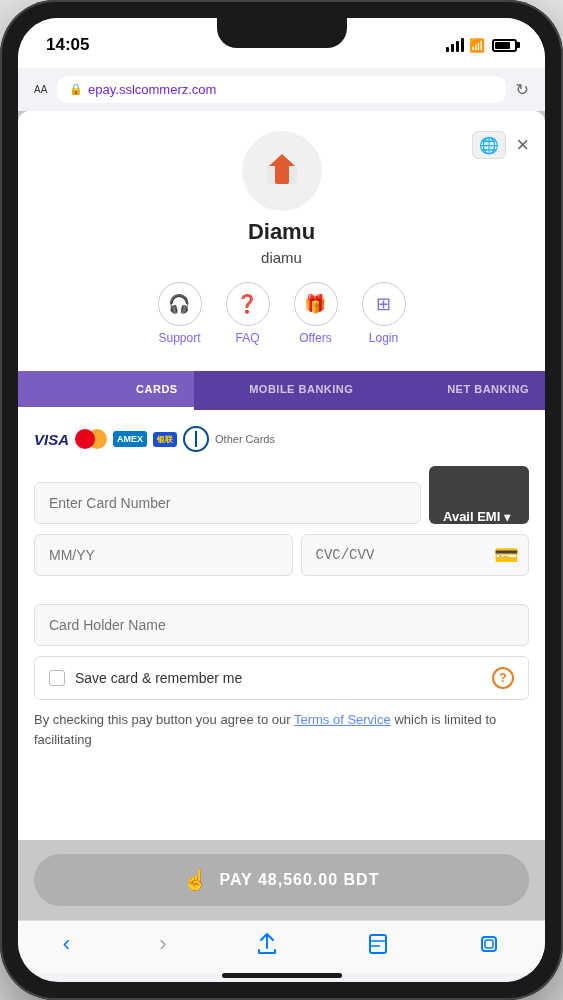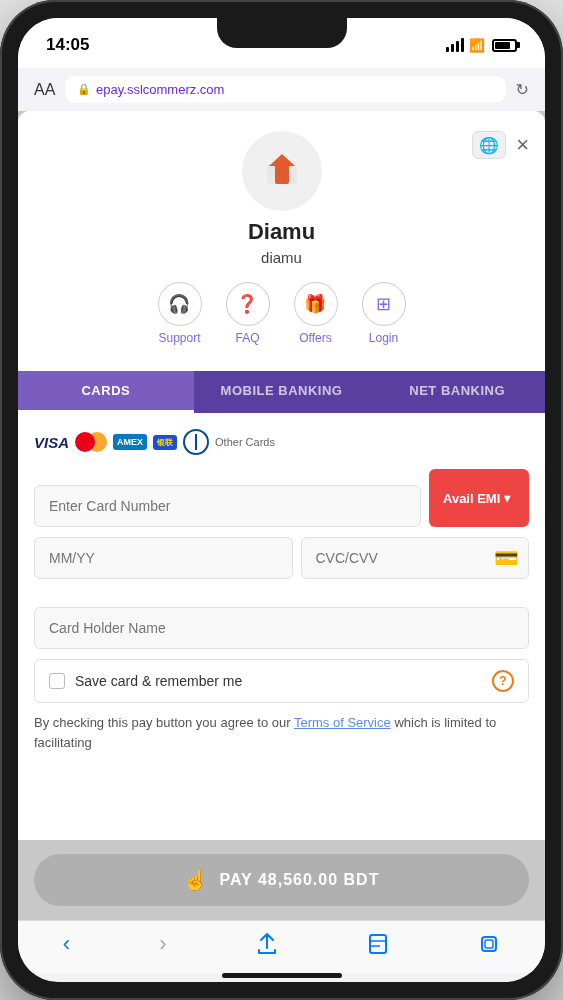--- a/index.html
+++ b/index.html
@@ -113,21 +113,21 @@
     }
     
     .browser-bar {
       background: #f2f2f7;
       padding: 8px 16px;
       display: flex;
       align-items: center;
       gap: 10px;
     }
     .aa-text {
-      font-size: 16px;
+      font-size: 10px;
       color: #333;
       font-weight: 500;
     }
     .url-bar {
       flex: 1;
       background: #fff;
       border-radius: 10px;
       padding: 6px 12px;
       display: flex;
       align-items: center;
@@ -252,23 +252,23 @@
       font-size: 12px;
       color: #7b68ee;
     }
     
     .tabs {
       display: flex;
       background: #5b3fa0;
     }
     .tab {
       flex: 1;
-      text-align: center;
+      text-align: right;
       padding: 12px 16px;
-      font-size: 13px;
+      font-size: 11px;
       font-weight: 600;
       color: rgba(255,255,255,0.7);
       cursor: pointer;
       letter-spacing: 0.5px;
     }
     .tab.active {
       background: #7b5cbf;
       color: #fff;
       border-bottom: 3px solid #fff;
     }
@@ -351,31 +351,31 @@
       background: #f8f8f8;
       border: 1px solid #e0e0e0;
       border-radius: 6px;
       padding: 12px 14px;
       font-size: 14px;
       color: #999;
       outline: none;
       width: 100%;
     }
     .avail-emi-btn {
-      background: #ef4444;
+      background: #404040;
       color: #fff;
       border: none;
       border-radius: 6px;
       padding: 0 14px;
       font-size: 13px;
       font-weight: 600;
       white-space: nowrap;
       cursor: pointer;
       display: flex;
-      align-items: center;
+      align-items: flex-end;
       gap: 4px;
       min-width: 100px;
     }
     .avail-emi-btn::after {
       content: '▾';
       font-size: 12px;
     }
     .date-cvc-row {
       display: flex;
       gap: 8px;
@@ -608,21 +608,21 @@
           <div class="card-number-row">
             <input class="input-field" style="flex: 1 1 0%; margin-top: 16px;" type="text" placeholder="Enter Card Number">
             <button class="avail-emi-btn">
               <span>Avail EMI</span>
             </button>
           </div>
 
           <div class="date-cvc-row">
             <input class="input-field" style="flex: 1 1 0%;" type="text" placeholder="MM/YY">
             <div class="cvc-field-wrap">
-              <input class="input-field" type="text" style="padding-right: 56px;" placeholder="CVC/CVV">
+              <input class="input-field" type="text" style="padding-right: 56px; font-family: Liberation Mono, monospace;" placeholder="CVC/CVV">
               <span class="cvc-card-icon">💳</span>
             </div>
           </div>
 
           <div class="cardholder-row">
             <input class="input-field" type="text" placeholder="Card Holder Name" style="">
           </div>
 
           <div class="save-card-row">
             <div class="save-card-left">

